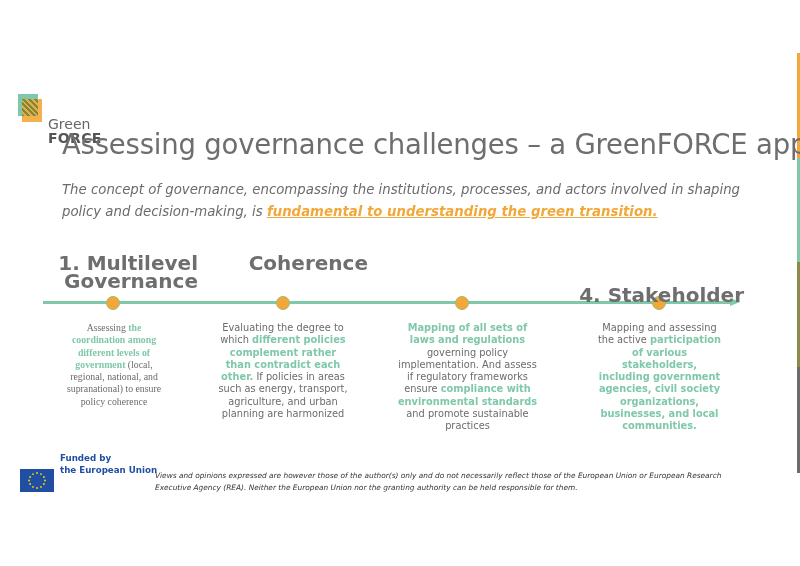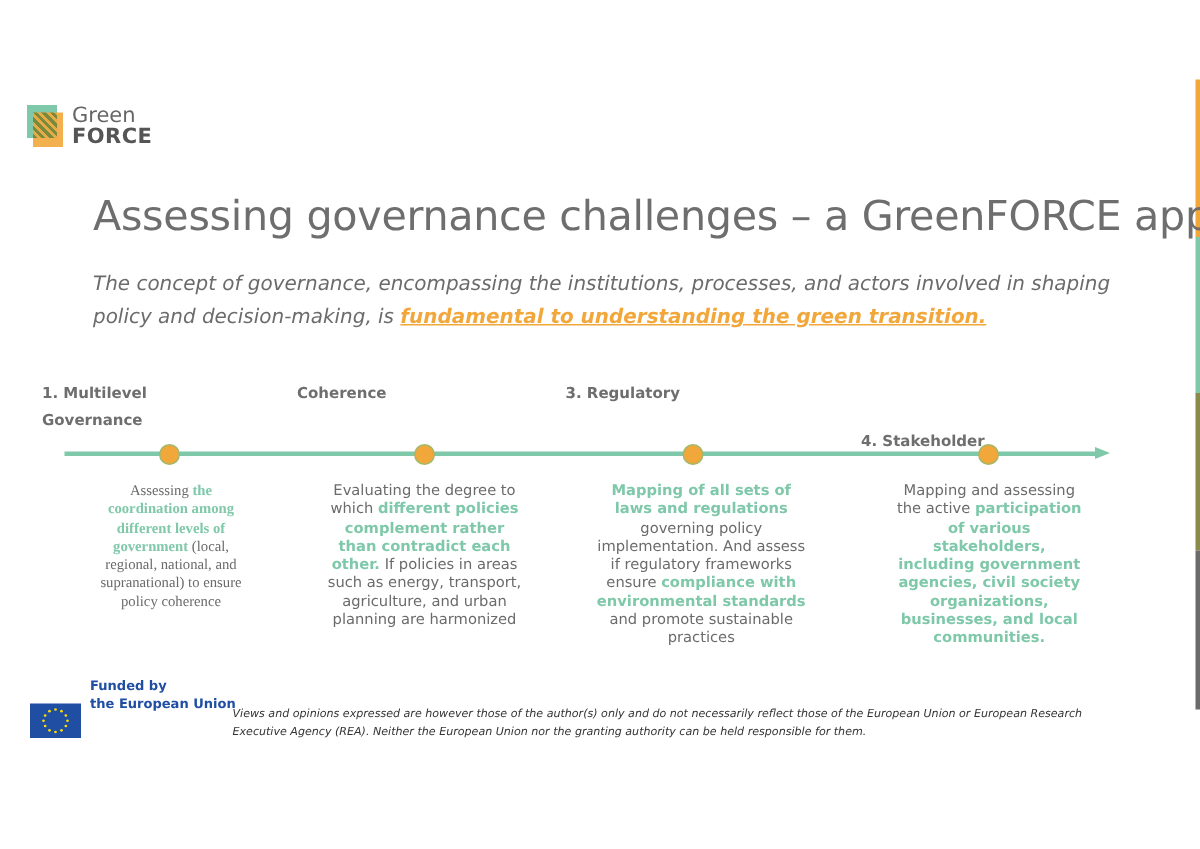--- a/index.html
+++ b/index.html
@@ -11,21 +11,21 @@
   }
   .logo { position: absolute; left: 18px; top: 70px; display: flex; align-items: center; }
   .logo-mark { position: relative; width: 24px; height: 28px; }
   .logo-mark .sq1 { position: absolute; left: 0; top: 0; width: 20px; height: 22px; background: #7fc8a9; }
   .logo-mark .sq2 { position: absolute; left: 4px; top: 5px; width: 20px; height: 23px; background: #f2a73b; opacity: 0.9; }
   .logo-mark .stripes {
     position: absolute; left: 4px; top: 5px; width: 16px; height: 17px;
     background: repeating-linear-gradient(45deg, #7a8a3a 0 2px, transparent 2px 4px);
   }
   .logo-text { margin-left: 6px; line-height: 14px; }
-  .logo-text .l1 { font-size: 14px; color: #666; }
+  .logo-text .l1 { font-size: 14px; color: #666; margin-top: 47px; }
   .logo-text .l2 { font-size: 14px; font-weight: bold; color: #555; letter-spacing: 0.3px; }
 
   .title {
     position: absolute; left: 62px; top: 128px;
     font-size: 27.5px; color: #6e6e6e; white-space: nowrap; letter-spacing: -0.2px;
   }
   .subtitle {
     position: absolute; left: 62px; top: 179px; width: 700px;
     font-size: 13.3px; font-style: italic; color: #6b6b6b; line-height: 22px;
   }
@@ -38,22 +38,22 @@
   }
   .timeline-arrow {
     position: absolute; left: 730px; top: 298px; width: 0; height: 0;
     border-top: 4.5px solid transparent; border-bottom: 4.5px solid transparent; border-left: 10px solid #7fc8a9;
   }
   .dot {
     position: absolute; width: 12px; height: 12px; border-radius: 50%;
     background: #f2a73b; border: 1px solid #a5b86a; top: 296px;
   }
   .step-title {
-    position: absolute; width: 170px; text-align: left;
-    font-size: 10px; font-weight: bold; color: #6e6e6e; line-height: 18px; top: 254px;
+    position: absolute; width: 170px; text-align: right;
+    font-size: 20px; font-weight: bold; color: #6e6e6e; line-height: 18px; top: 254px;
   }
   .step-desc {
     position: absolute; text-align: center; font-size: 9.8px; line-height: 12.3px; color: #6b6b6b; top: 322px;
   }
   .step-desc .g { color: #7fc8a9; font-weight: bold; }
 
   .eu-flag { position: absolute; left: 20px; top: 469px; width: 34px; height: 23px; background: #1f4ea3; }
   .eu-flag .stars { position: absolute; left: 7px; top: 2px; width: 20px; height: 19px; }
   .eu-text { position: absolute; left: 60px; top: 452px; font-size: 8.7px; font-weight: bold; color: #1f4ea3; line-height: 12px; }
   .disclaimer {
@@ -98,21 +98,20 @@
 <div class="dot" style="left:652px;"></div>
 
 <div class="step-title" style="left:28px;">
   <div>1. Multilevel</div>
     <div>Governance</div>
 </div>
 <div class="step-title" style="left:198px;">
     <div>Coherence</div>
 </div>
 <div class="step-title" style="left:377px;">
-  <div>3. Regulatory</div>
 </div>
 <div class="step-title" style="left:574px;margin-top:32px;">
   <div>4. Stakeholder</div>
 </div>
 
 <div class="step-desc" style="left:60px;width:108px;font-family:Liberation Serif, serif;">
   <span>Assessing </span><span class="g">the coordination among different levels of government</span><span> (local, regional, national, and supranational) to ensure policy coherence</span>
 </div>
 <div class="step-desc" style="left:218px;width:130px;">
   <span>Evaluating the degree to which </span><span class="g">different policies complement rather than contradict each other.</span><span> If policies in areas such as energy, transport, agriculture, and urban planning are harmonized</span>

